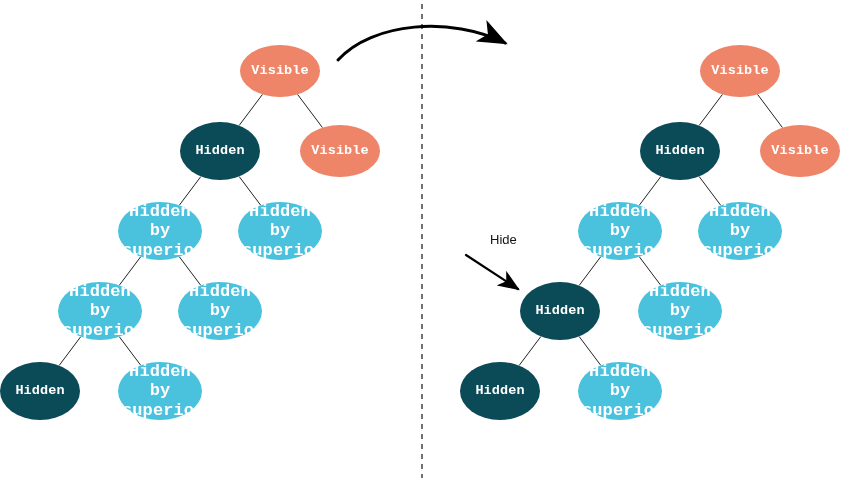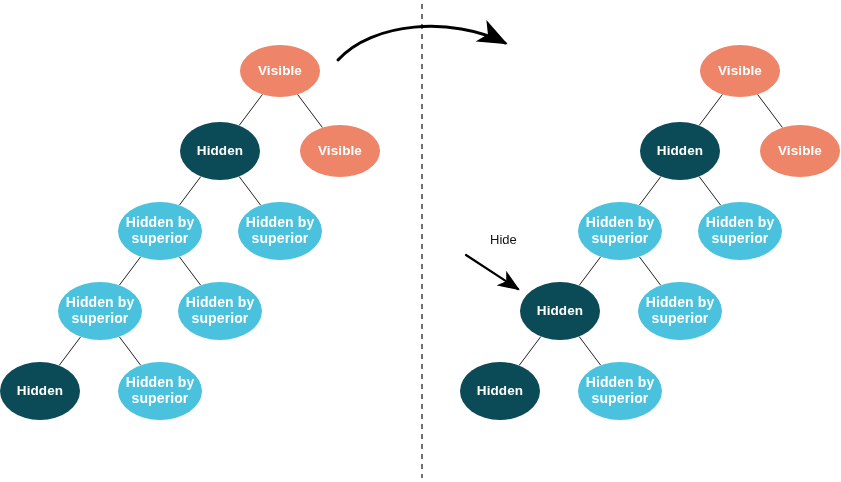--- a/index.html
+++ b/index.html
@@ -37,23 +37,24 @@
     font-weight: bold;
     line-height: 1.12;
     letter-spacing: 0.1px;
     user-select: none;
   }
   .node .label {
     display: block;
     width: 100%;
     padding: 0 4px;
     box-sizing: border-box;
+    font-family: Liberation Mono, monospace;
   }
   .node.one-line { font-size: 13.5px; }
-  .node.two-line { font-size: 14px; }
+  .node.two-line { font-size: 17px; }
 
   .annot {
     position: absolute;
     color: #111111;
     font-size: 13px;
     font-weight: normal;
     white-space: nowrap;
     user-select: none;
   }
 </style>

